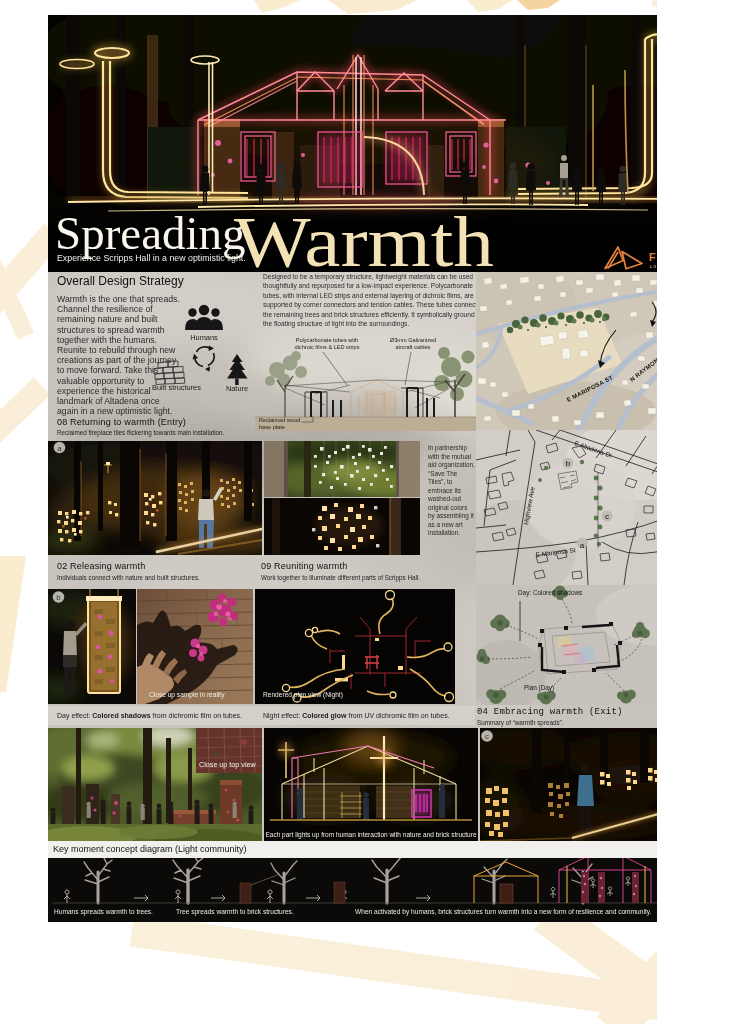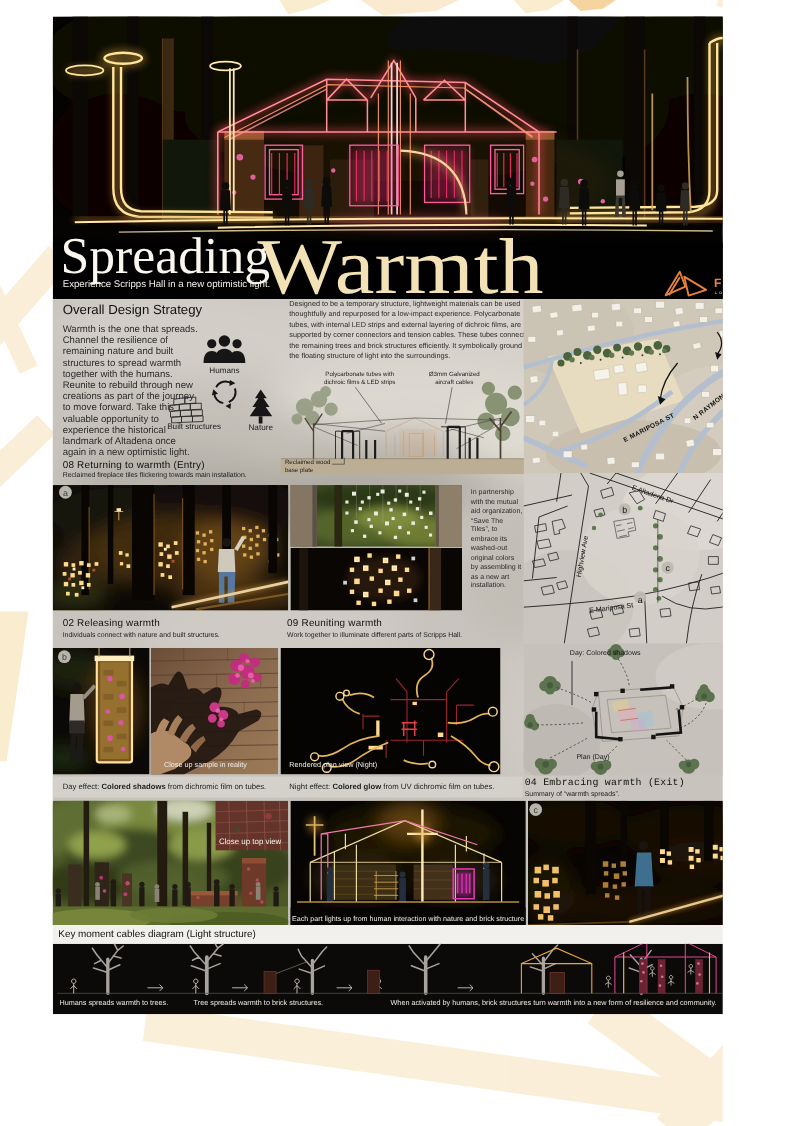--- a/index.html
+++ b/index.html
@@ -1379,21 +1379,21 @@
 
   <path d="M92,110 L207,78" stroke="#ffe9b8" stroke-width="2.2" fill="none"></path>
   <path d="M92,110 L207,78" stroke="#c08c3c" stroke-width="5" fill="none" opacity="0.45" filter="url(#b2)"></path>
   <path d="M0,113 L92,110" stroke="#6a4a16" stroke-width="1.6" fill="none" opacity="0.8"></path>
 
   <circle cx="7" cy="8" r="5.8" fill="#c5c2ba" opacity="0.92"></circle>
   <text x="7" y="11" text-anchor="middle" font-size="8" fill="#3a3a38">c</text>
 </svg>
 
 <div class="abs" style="left:48px;top:841px;width:639px;height:17px;background:#f1f0ed;"></div>
-<div class="abs" style="left:53px;top:844px;font-size:9px;color:#111;">Key moment cables diagram (Light structure)</div>
+<div class="abs" style="left:53px;top:844px;font-size:9px;color:#111;">Key moment concept diagram (Light community)</div>
 
 <svg class="abs" style="left:48px;top:858px;" width="639" height="64" viewBox="0 0 639 64">
   <rect width="639" height="64" fill="#0b0a09"></rect>
 
   <g stroke="#a8a39c" fill="none" stroke-linecap="round">
     <g transform="translate(50,0)">
       <path d="M0,45 L0,14" stroke-width="3"></path>
       <path d="M0,22 L-10,10 M-6,15 L-12,18 M0,18 L9,6 M5,11 L12,13 M0,26 L-13,22 M0,24 L11,19 M-10,10 L-14,4 M9,6 L6,0 M9,6 L14,2" stroke-width="1.4"></path>
     </g>
     <g transform="translate(140,0)">

